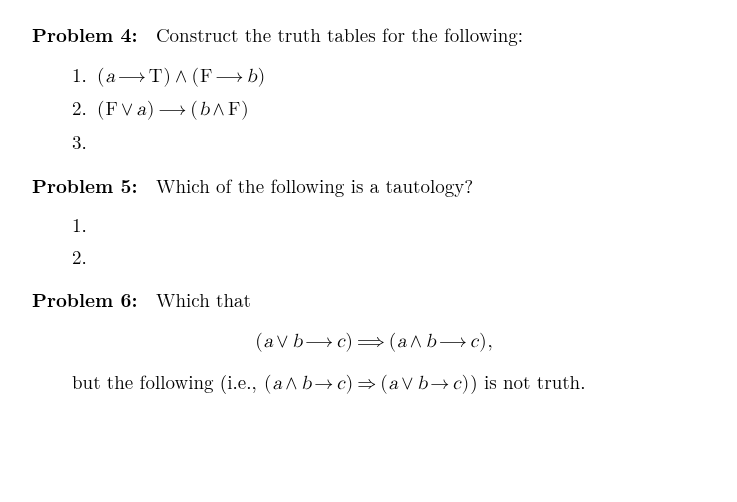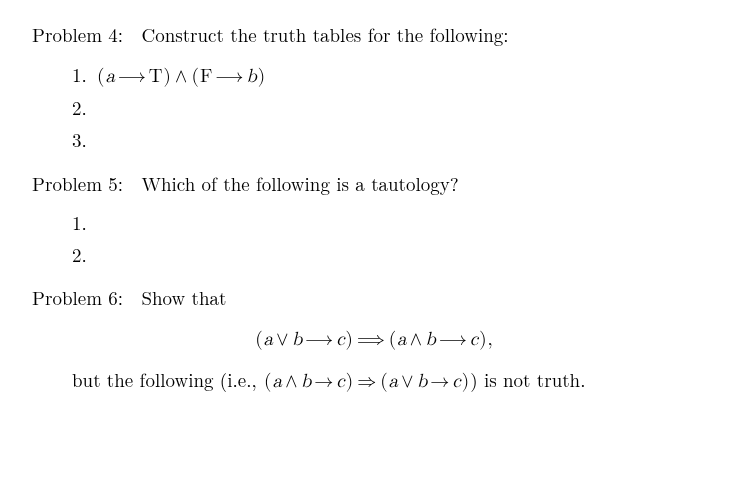--- a/index.html
+++ b/index.html
@@ -14,21 +14,21 @@
     color: #000;
     font-size: 19px;
     line-height: 1.35;
     padding: 22px 22px 22px 32px;
     box-sizing: border-box;
   }
   .problem-heading {
     margin: 0 0 14px 0;
   }
   .problem-label {
-    font-weight: normal;
+    font-weight: bold;
   }
   .problem-prompt {
     margin-left: 12px;
   }
   ol.enum {
     list-style: none;
     margin: 0 0 18px 0;
     padding: 0 0 0 40px;
   }
   ol.enum > li {
@@ -76,20 +76,23 @@
 </p>
 <ol class="enum">
   <li>
     <span class="num">1.</span>
     <span class="math">
       <span class="p">(</span>a<span class="op">⟶</span><span class="c">T</span><span class="p">)</span><span class="op">∧</span><span class="p">(</span><span class="c">F</span><span class="op">⟶</span>b<span class="p">)</span>
     </span>
   </li>
   <li>
     <span class="num">2.</span>
+    <span class="math">
+      <span class="p">(</span><span class="c">F</span><span class="op">∨</span>a<span class="p">)</span><span class="op">⟶</span><span class="p">(</span>b<span class="op">∧</span><span class="c">F</span><span class="p">)</span>
+    </span>
   </li>
   <li>
     <span class="num">3.</span>
   </li>
 </ol>
 
 <p class="problem-heading spacer-top">
   <span class="problem-label">Problem 5:</span>
   <span class="problem-prompt">Which of the following is a tautology?</span>
 </p>
@@ -97,21 +100,21 @@
   <li>
     <span class="num">1.</span>
   </li>
   <li>
     <span class="num">2.</span>
   </li>
 </ol>
 
 <p class="problem-heading spacer-top">
   <span class="problem-label">Problem 6:</span>
-  <span class="problem-prompt">Show that</span>
+  <span class="problem-prompt">Which that</span>
 </p>
 <div class="display">
   <span class="math">
     <span class="p">(</span>a<span class="op">∨</span>b<span class="op">⟶</span>c<span class="p">)</span><span class="op">⟹</span><span class="p">(</span>a<span class="op">∧</span>b<span class="op">⟶</span>c<span class="p">)</span><span class="punct">,</span>
   </span>
 </div>
 <p class="followup">
   <span>but the following (i.e., </span><span class="math"><span class="p">(</span>a<span class="op">∧</span>b<span class="op">→</span>c<span class="p">)</span><span class="op">⇒</span><span class="p">(</span>a<span class="op">∨</span>b<span class="op">→</span>c<span class="p">)</span></span><span>) is not truth.</span>
 </p>
 

